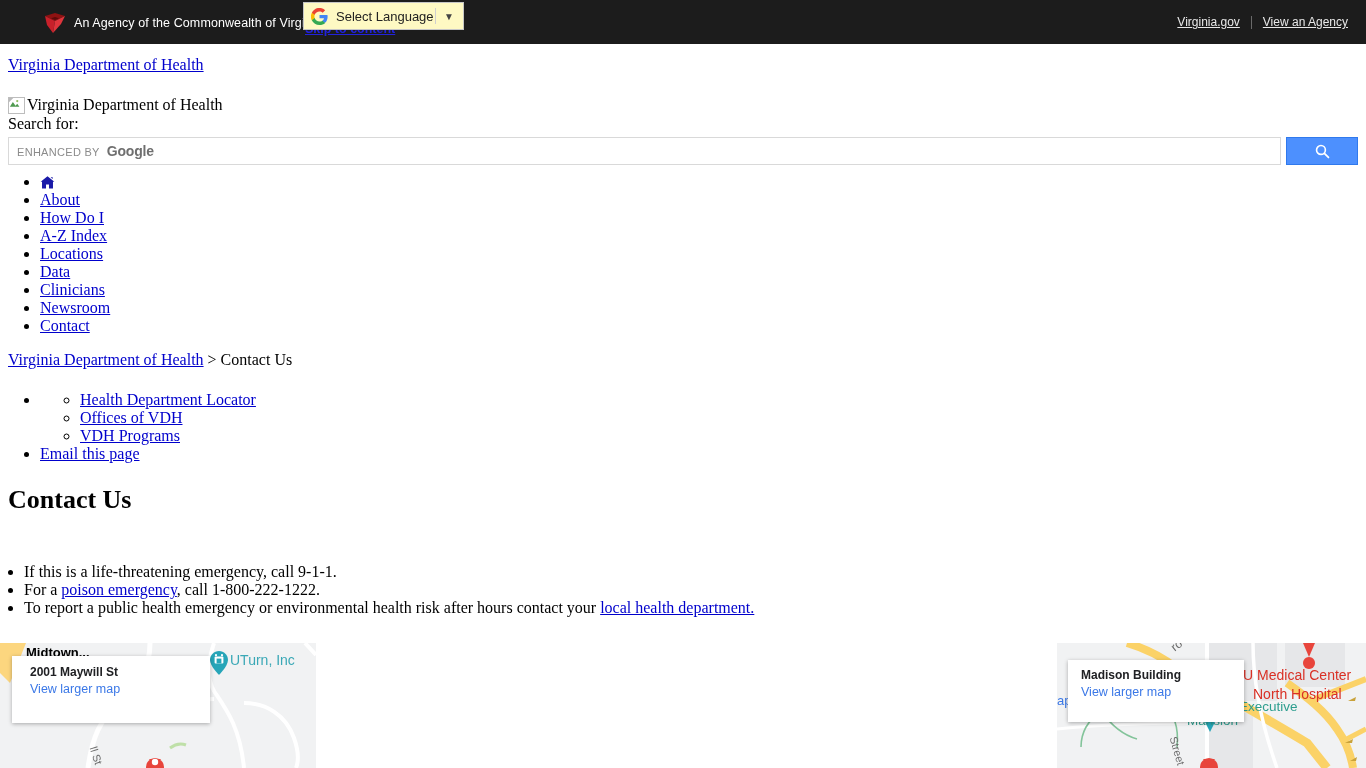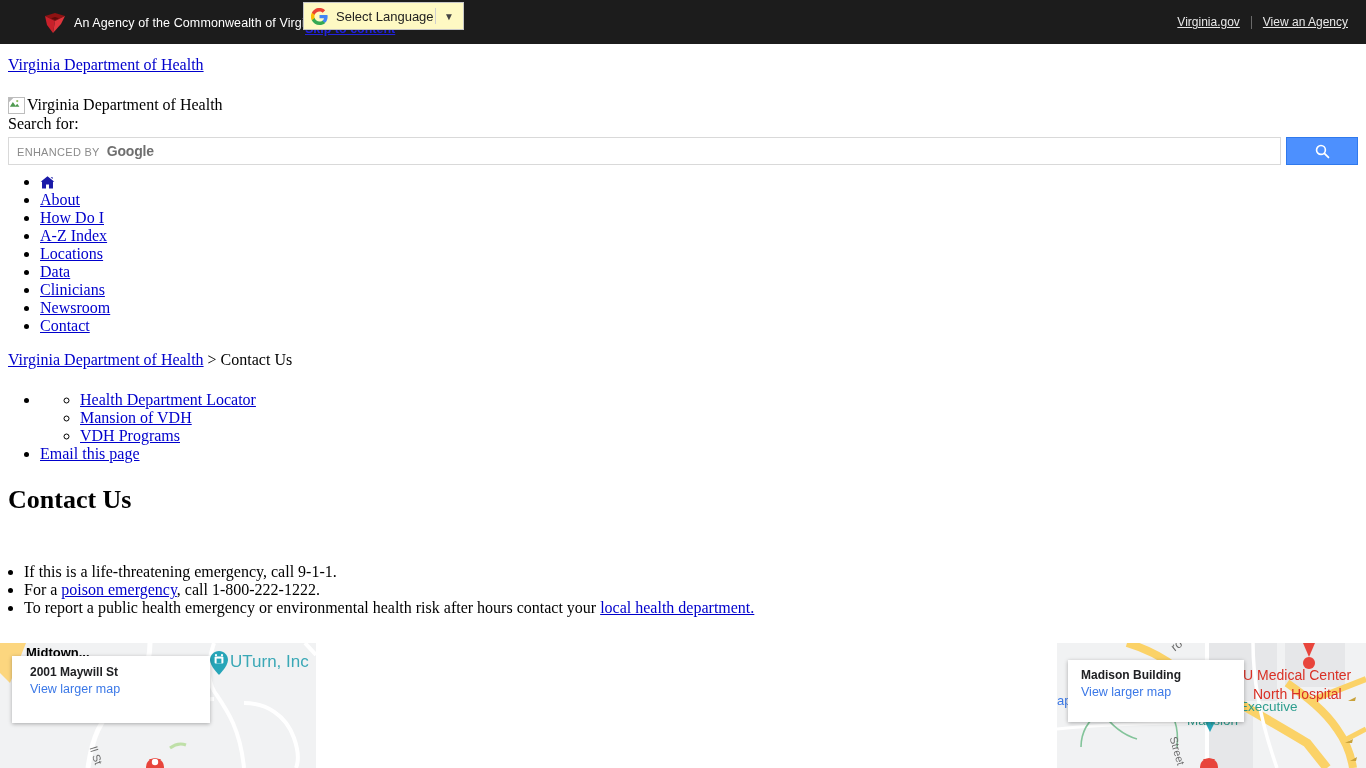--- a/index.html
+++ b/index.html
@@ -168,21 +168,21 @@
   .info-card-title {
     font-size: 12px; color: #202124; font-weight: bold;
     white-space: nowrap;
   }
   .info-card-link {
     font-size: 12.5px; color: #3b78e7; text-decoration: none;
     white-space: nowrap; display: block; margin-top: 3px;
   }
   .map-label {
     position: absolute; white-space: nowrap;
-    font-size: 17px;
+    font-size: 14px;
   }
   .poi-pin { position: absolute; }
   svg { display: block; }
 </style>
 </head>
 <body>
 
 <div class="gov-banner">
   <div class="gov-banner-left">
     <span>
@@ -275,21 +275,21 @@
   <div class="breadcrumb">
     <a href="#" class="plain">Virginia Department of Health</a>
     <span class="sep">&gt;</span>
     <span>Contact Us</span>
   </div>
 
   <ul class="sub-outer">
     <li>
       <ul class="sub-inner">
         <li><a href="#" class="plain">Health Department Locator</a></li>
-        <li><a href="#" class="plain">Mansion of VDH</a></li>
+        <li><a href="#" class="plain">Offices of VDH</a></li>
         <li><a href="#" class="plain">VDH Programs</a></li>
       </ul>
     </li>
     <li><a href="#" class="plain">Email this page</a></li>
   </ul>
 
   <h1 class="page-title">Contact Us</h1>
 
   <ul class="emergency-list">
     <li>

